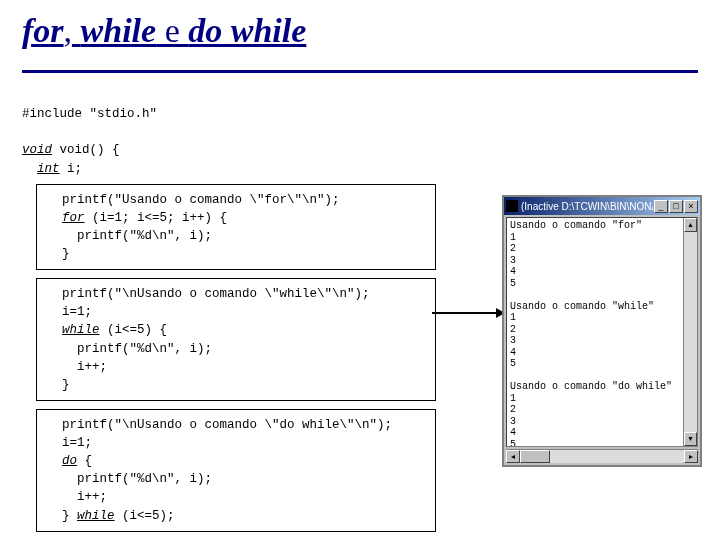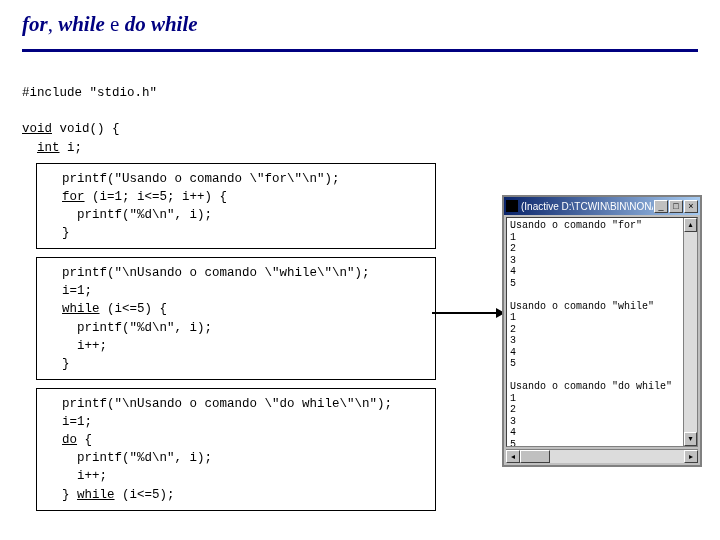--- a/index.html
+++ b/index.html
@@ -9,39 +9,40 @@
     height: 540px;
     background: #fff;
     font-family: "Times New Roman", serif;
     position: relative;
     overflow: hidden;
   }
   .slide {
     padding: 12px 22px 8px 22px;
   }
   .title {
-    font-size: 21px;
+    font-size: 34px;
     color: #000080;
-    margin: 0 0 12px 0;
+    margin: 0 0 20px 0;
     font-weight: normal;
+    text-decoration: underline;
   }
   .title .kw { font-style: italic; font-weight: bold; }
   .rule {
     height: 3px;
     background: #000080;
     margin: 0 0 14px 0;
   }
   .code {
     font-family: "Courier New", monospace;
     font-size: 12.5px;
     line-height: 1.45;
     color: #000;
     white-space: pre;
   }
-  .u { text-decoration: underline; }
+  .u { text-decoration: underline; font-style: italic; }
   .box {
     border: 1px solid #000;
     padding: 6px 10px;
     margin: 6px 0 8px 14px;
     width: 400px;
   }
   .console-area {
     position: absolute;
     right: 18px;
     top: 195px;

